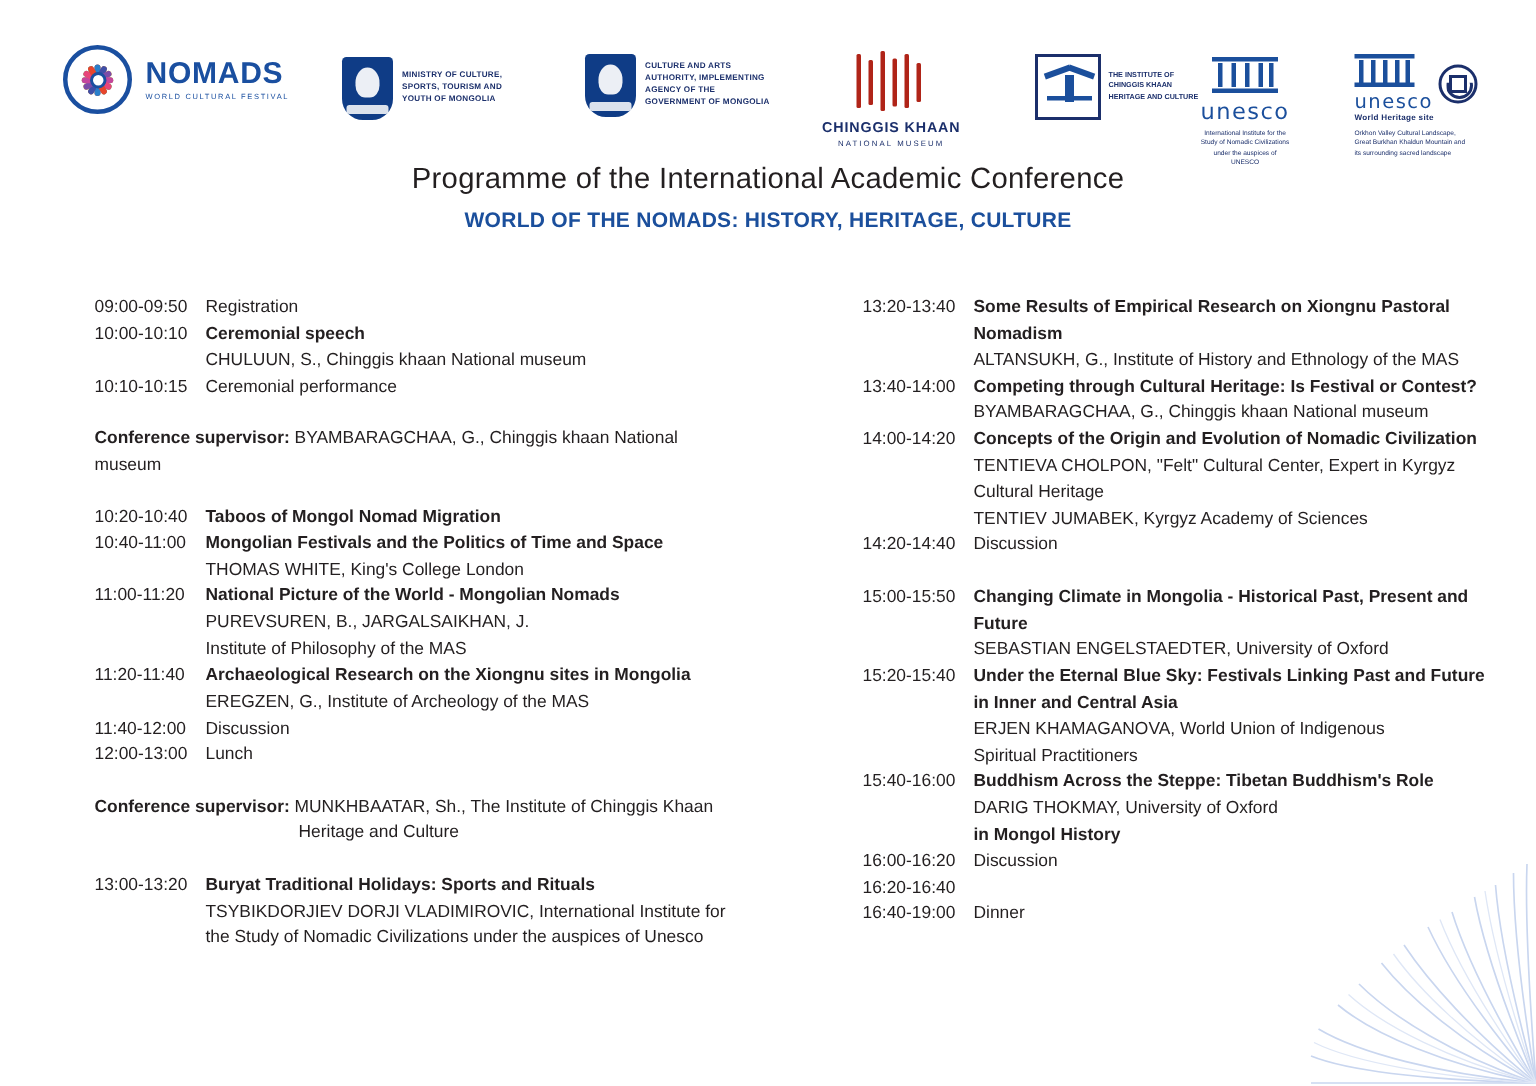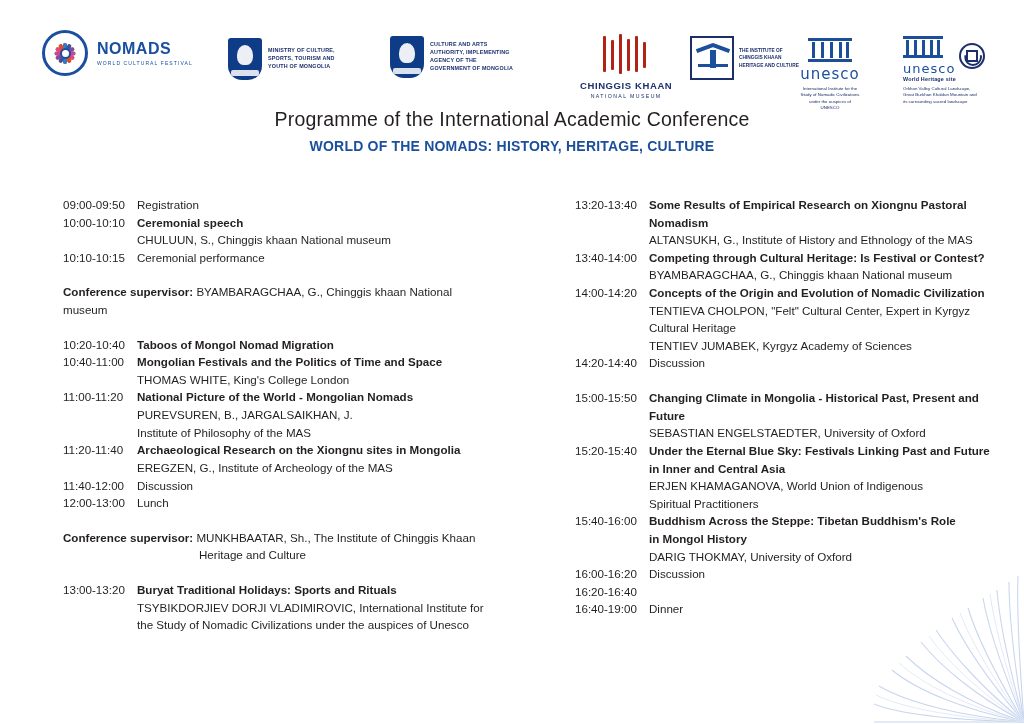--- a/index.html
+++ b/index.html
@@ -65,21 +65,21 @@
     left: 50%; top: 50%;
     width: 11px; height: 11px;
     margin: -5.5px 0 0 -5.5px;
     background: #fff;
     border: 2px solid #1a4fa0;
     border-radius: 50%;
     box-sizing: border-box;
   }
   .nomads-text { margin-left: 9px; }
   .nomads-title {
-    font-size: 16px;
+    font-size: 20px;
     font-weight: bold;
     color: #1a4fa0;
     letter-spacing: 0.5px;
     line-height: 1;
   }
   .nomads-sub {
     font-size: 5px;
     color: #1a4fa0;
     letter-spacing: 1.1px;
     margin-top: 3px;
@@ -118,21 +118,21 @@
     color: #1b2f6b;
     margin-left: 6px;
     letter-spacing: .2px;
     max-width: 86px;
     text-transform: uppercase;
   }
 
   .ministry-logo { left: 228px; top: 24px; }
   .authority-logo { left: 390px; top: 22px; }
 
-  .chinggis-logo { left: 580px; top: 20px; flex-direction: column; align-items: center; }
+  .chinggis-logo { left: 548px; top: 20px; flex-direction: column; align-items: center; }
   .chinggis-mark {
     width: 58px; height: 42px;
     position: relative;
   }
   .chinggis-mark span {
     position: absolute;
     background: #b02418;
     width: 3px;
     border-radius: 1px;
   }
@@ -514,22 +514,22 @@
         <div class="time">15:20-15:40</div>
         <div class="desc bold">Under the Eternal Blue Sky: Festivals Linking Past and Future</div>
       </div>
       <div class="indent" style="font-weight: bold;">in Inner and Central Asia</div>
       <div class="indent">ERJEN KHAMAGANOVA, World Union of Indigenous</div>
       <div class="indent">Spiritual Practitioners</div>
       <div class="row">
         <div class="time">15:40-16:00</div>
         <div class="desc bold">Buddhism Across the Steppe: Tibetan Buddhism's Role</div>
       </div>
+      <div class="indent">DARIG THOKMAY, University of Oxford</div>
       <div class="indent" style="font-weight: bold;">in Mongol History</div>
-      <div class="indent">DARIG THOKMAY, University of Oxford</div>
       <div class="row">
         <div class="time">16:00-16:20</div>
         <div class="desc">Discussion</div>
       </div>
       <div class="row">
         <div class="time">16:20-16:40</div>
       </div>
       <div class="row">
         <div class="time">16:40-19:00</div>
         <div class="desc">Dinner</div>

